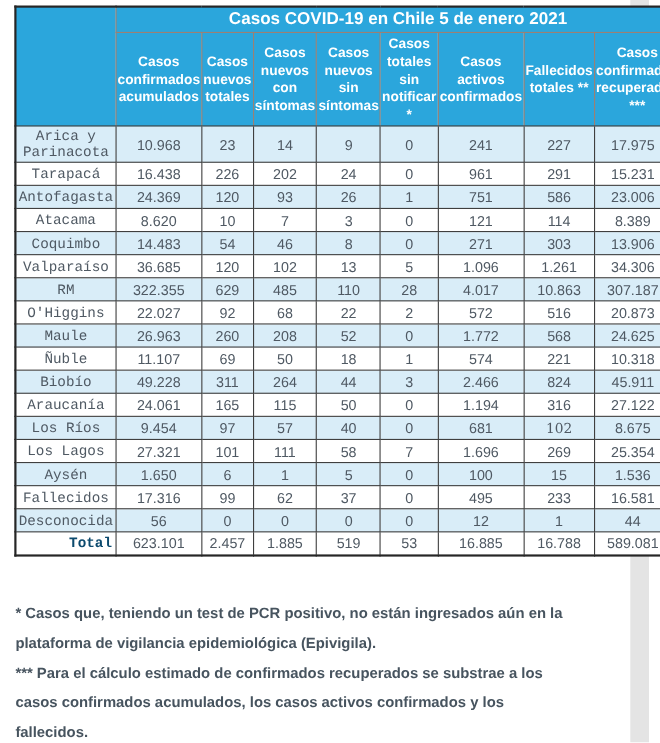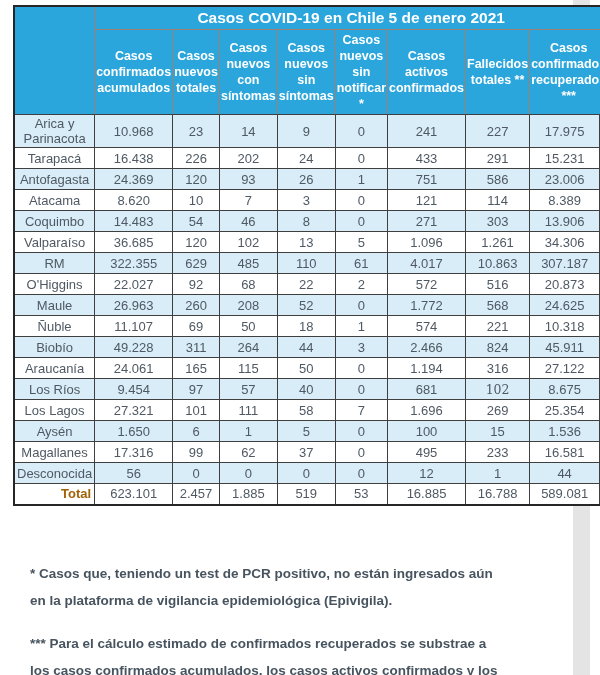--- a/index.html
+++ b/index.html
@@ -60,43 +60,43 @@
     height: 21px;
     padding: 1px 2px;
     line-height: 15px;
   }
   tr.blue  td { background: #d9edf8; }
   tr.white td { background: #ffffff; }
   tr.blue  td.sliver { background: #d9edf8; }
   tr.white td.sliver { background: #e6e6e6; }
   td.sliver { padding: 0; }
 
-  td.region { font-size: 13px; }
+  td.region { font-size: 13px; font-family: Liberation Mono, monospace; }
   tr.total td { background: #ffffff; }
   td.total-label {
     font-weight: bold;
     text-align: right;
     padding-right: 3px;
-    color: #a16207;
+    color: #0c4a6e;
   }
   td.serif { font-family: "DejaVu Serif", serif; font-size: 12.5px; }
 
   
   .footnotes {
     position: absolute;
     left: 14px;
     top: 544px;
     width: 507px;
     font-size: 13.5px;
     font-weight: bold;
     line-height: 27px;
     color: #47545f;
     z-index: 2;
   }
-  .footnotes p { margin: 16px; }
+  .footnotes p { margin: 0; }
 </style>
 </head>
 <body>
 
 <div class="page">
 
   <div class="strip"></div>
 
   <div class="table-wrap">
     <table class="covid">
@@ -115,21 +115,21 @@
       <thead>
         <tr class="title-row">
           <th class="corner" rowspan="2"></th>
           <th class="title-cell" colspan="9">Casos COVID-19 en Chile 5 de enero 2021</th>
         </tr>
         <tr class="col-head">
           <th>Casos confirmados acumulados</th>
           <th>Casos nuevos totales</th>
           <th>Casos nuevos con síntomas</th>
           <th>Casos nuevos sin síntomas</th>
-          <th>Casos nuevos sin notificar *</th>
+          <th>Casos totales sin notificar *</th>
           <th>Casos activos confirmados</th>
           <th>Fallecidos totales **</th>
           <th colspan="2">Casos confirmados recuperados ***</th>
         </tr>
       </thead>
       <tbody>
           <tr class="blue">
             <td class="region">Arica y Parinacota</td>
             <td>10.968</td>
             <td>23</td>
@@ -141,21 +141,21 @@
             <td>17.975</td>
             <td class="sliver"></td>
           </tr>
           <tr class="white">
             <td class="region">Tarapacá</td>
             <td>16.438</td>
             <td>226</td>
             <td>202</td>
             <td>24</td>
             <td>0</td>
-            <td>433</td>
+            <td>961</td>
             <td>291</td>
             <td>15.231</td>
             <td class="sliver"></td>
           </tr>
           <tr class="blue">
             <td class="region">Antofagasta</td>
             <td>24.369</td>
             <td>120</td>
             <td>93</td>
             <td>26</td>
@@ -200,21 +200,21 @@
             <td>1.261</td>
             <td>34.306</td>
             <td class="sliver"></td>
           </tr>
           <tr class="blue">
             <td class="region">RM</td>
             <td>322.355</td>
             <td>629</td>
             <td>485</td>
             <td>110</td>
-            <td>61</td>
+            <td>28</td>
             <td>4.017</td>
             <td>10.863</td>
             <td>307.187</td>
             <td class="sliver"></td>
           </tr>
           <tr class="white">
             <td class="region">O'Higgins</td>
             <td>22.027</td>
             <td>92</td>
             <td>68</td>
@@ -303,21 +303,21 @@
             <td>6</td>
             <td>1</td>
             <td>5</td>
             <td>0</td>
             <td>100</td>
             <td>15</td>
             <td>1.536</td>
             <td class="sliver"></td>
           </tr>
           <tr class="white">
-            <td class="region">Magallanes</td>
+            <td class="region">Fallecidos</td>
             <td>17.316</td>
             <td>99</td>
             <td>62</td>
             <td>37</td>
             <td>0</td>
             <td>495</td>
             <td>233</td>
             <td>16.581</td>
             <td class="sliver"></td>
           </tr>

